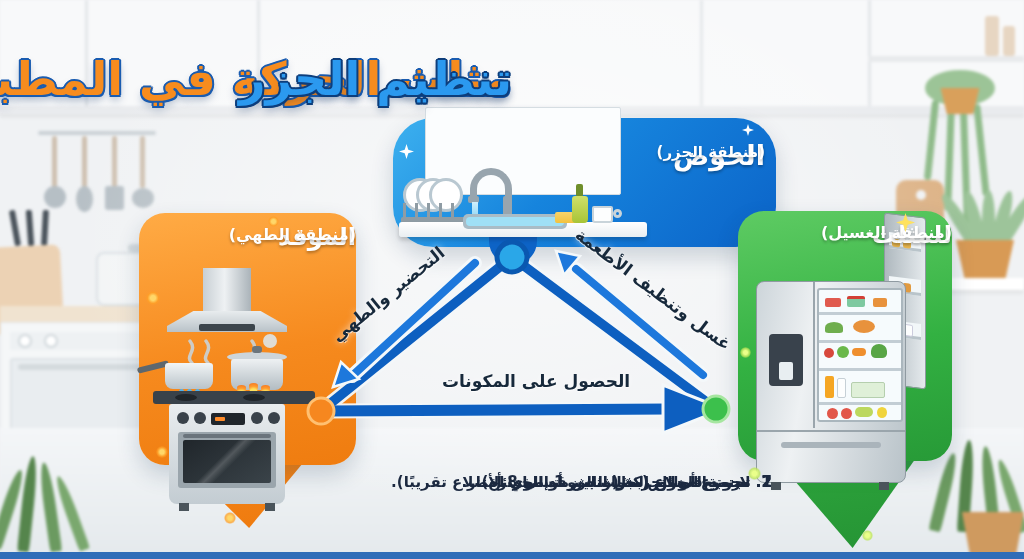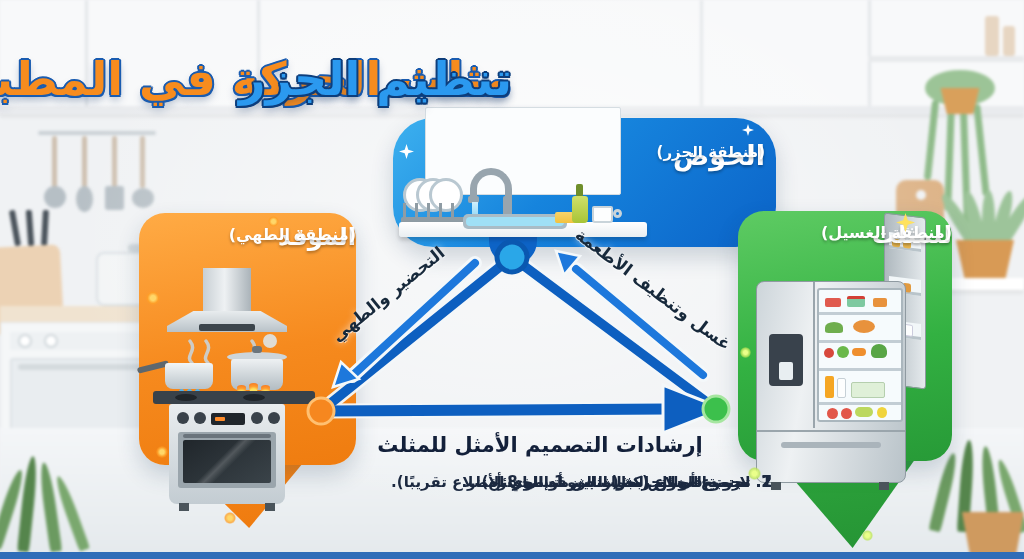--- a/index.html
+++ b/index.html
@@ -396,22 +396,22 @@
     <path d="M703,375 L576,269" stroke="#f4f8fa" stroke-width="14" stroke-linecap="round" fill="none"></path>
     <path d="M703,375 L576,269" stroke="#1d78dc" stroke-width="8" stroke-linecap="round" fill="none"></path>
     <polygon points="556,251 580,256 564,275" fill="#1d78dc" stroke="#f4f8fa" stroke-width="2.5"></polygon>
     <circle cx="512" cy="257" r="15" fill="#2aa7e8" stroke="#0a58b0" stroke-width="5"></circle>
     <circle cx="321" cy="411" r="13" fill="#f6871f" stroke="#ffc071" stroke-width="3"></circle>
     <circle cx="716" cy="409" r="13" fill="#3cc04c" stroke="#a6e6a0" stroke-width="3"></circle>
   </svg>
 
   <div class="flow-label fl-prep">التحضير والطهي</div>
   <div class="flow-label fl-wash">غسل وتنظيف الأطعمة</div>
-
-  <div class="guide-head">إرشادات التصميم الأمثل للمثلث</div>
+  <div class="flow-label fl-get">الحصول على المكونات</div>
+
   <div class="guide-grid">
     <div class="guide-item">1. مجموع أضلاع المثلث بين 1 إلى 8 أمتار.</div>
     <div class="guide-item">2. تجنب العوائق (مثل الجزر أو الخزائن).</div>
     <div class="guide-item">2. لا تضع الحوض بجوار الموقد مباشرة.</div>
     <div class="guide-item">7. مرونة في الحركة (مثلث متساوي الأضلاع تقريبًا).</div>
   </div>
 
   <div class="star4" style="left:399px;top:144px;width:15px;height:15px"></div>
   <div class="star4" style="left:742px;top:124px;width:12px;height:12px"></div>
   <div class="star4 star-y" style="left:896px;top:213px;width:19px;height:19px"></div>

